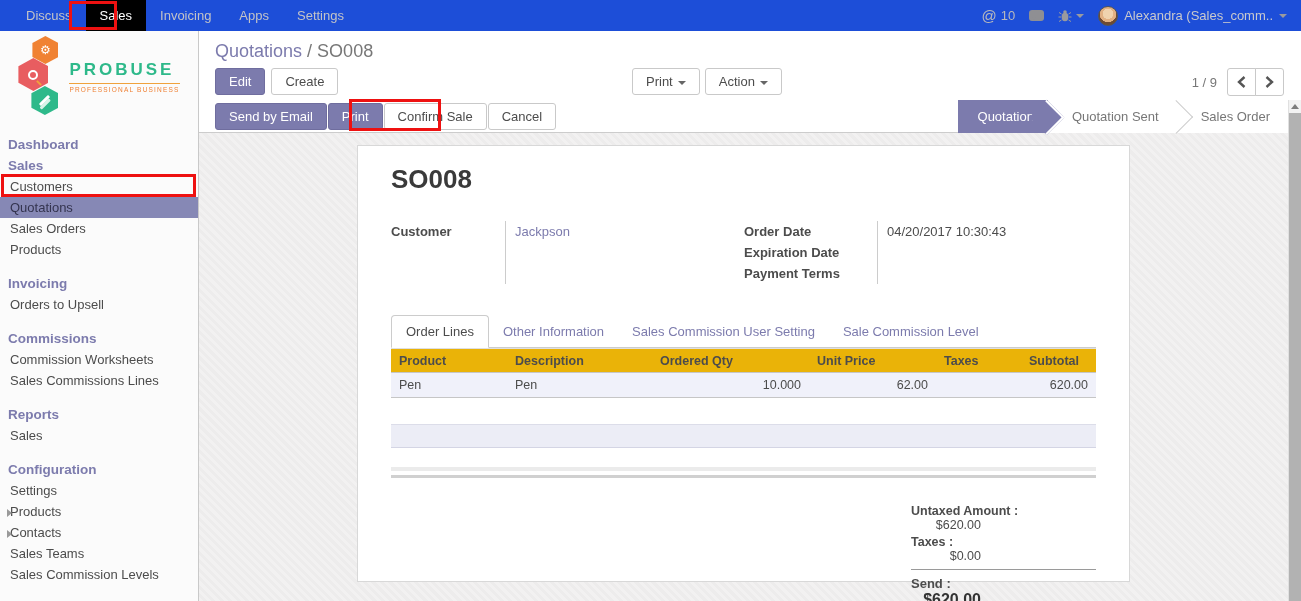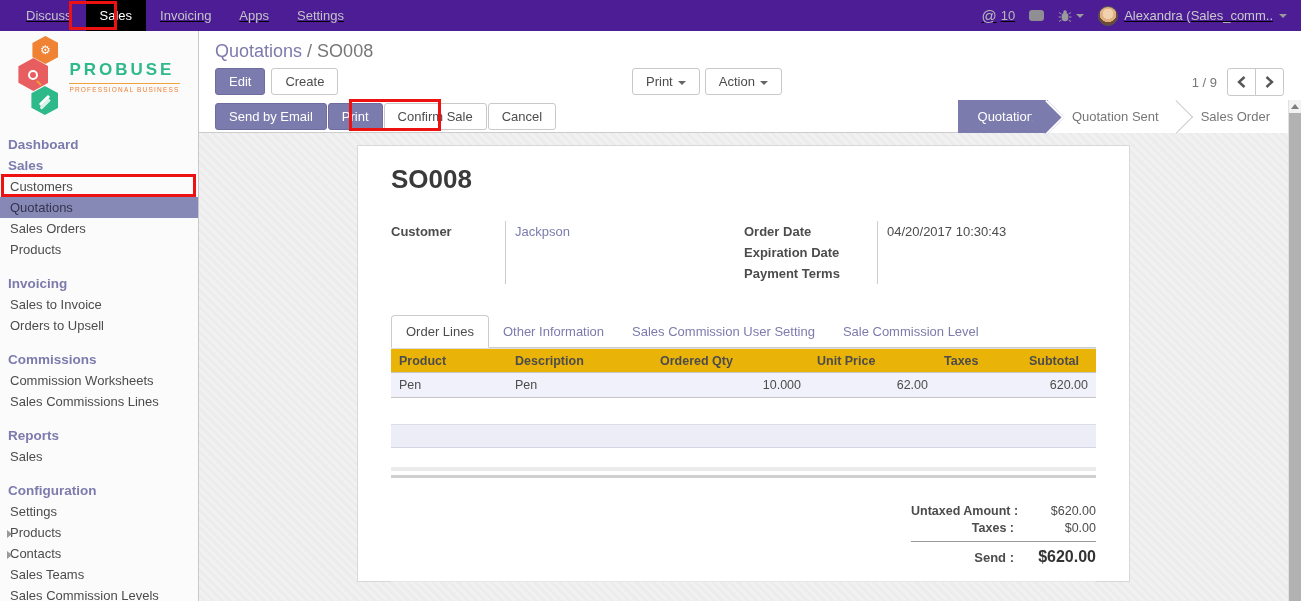--- a/index.html
+++ b/index.html
@@ -1,19 +1,19 @@
 <!DOCTYPE html>
 <html><head>
 <meta charset="utf-8">
 <style>
   * { margin:0; padding:0; box-sizing:border-box; }
   html,body { width:1301px; height:601px; overflow:hidden; font-family:"Liberation Sans",sans-serif; background:#fff; }
 
   
-  .navbar { position:absolute; left:0; top:0; width:1301px; height:31px; background:#4c1d95; display:flex; align-items:stretch; z-index:10;text-decoration:underline; }
+  .navbar { position:absolute; left:0; top:0; width:1301px; height:31px; background:#1d4ed8; display:flex; align-items:stretch; z-index:10; }
   .nav-left { display:flex; align-items:stretch; padding-left:12px; }
   .nav-item { color:#c3c3c7; font-size:13px; line-height:31px; padding:0 14px; cursor:pointer; }
   .nav-item.active { background:#000; color:#fff; }
   .nav-right { margin-left:auto; display:flex; align-items:center; padding-right:14px; gap:14px; }
   .mention { color:#b9b9bd; font-size:13px; display:flex; align-items:center; gap:4px; }
   .mention .at { font-size:15px; }
   .bubble-icon { width:15px; height:11px; background:#8f8f93; border-radius:3px; position:relative; }
   .bubble-icon::after { content:""; position:absolute; left:3px; bottom:-4px; border:4px solid transparent; border-top-color:#8f8f93; border-left-width:2px; border-right-width:2px; }
   .bug-wrap { display:flex; align-items:center; gap:4px; }
   .caret-down { width:0; height:0; border-left:4px solid transparent; border-right:4px solid transparent; border-top:4px solid #9a9a9e; }
@@ -92,21 +92,21 @@
   .tbl-head .cell { background:#eab308; font-weight:bold; border-top:1px solid #dfdfdf; border-bottom:1px solid #c6c6c6; }
   .cell { font-size:12.5px; color:#4c4c4c; padding:5px 8px; height:25px; white-space:nowrap; overflow:hidden; }
   .tbl-data .cell { background:#f0f1fa; border-bottom:1px solid #c6c6c6; }
   .c0{width:116px;} .c1{width:145px;} .c2{width:157px;} .c3{width:127px;} .c4{width:85px;} .c5{flex:1;}
   .num { text-align:right; }
 
   .lavender-strip { margin-top:26px; height:24px; background:#ecedf6; border-top:1px solid #dcdde9; border-bottom:1px solid #d4d5e4; }
   .double-sep { margin-top:19px; height:11px; border-top:4px solid #ebebeb; border-bottom:3px solid #d0d0d0; background:#fff; }
 
   .totals { width:185px; margin-left:auto; margin-top:26px; }
-  .t-row { display:flex; align-items:center; margin-bottom:3px; }
+  .t-row { display:flex; align-items:flex-start; margin-bottom:3px;flex-direction:column; }
   .t-label { flex:1; text-align:right; font-weight:bold; font-size:12.5px; color:#4c4c4c; padding-right:12px; white-space:nowrap; }
   .t-value { width:70px; text-align:right; font-size:12.5px; color:#4c4c4c; }
   .t-hr { border-top:1px solid #9a9a9a; margin:6px 0 6px; }
   .t-row.grand .t-label { font-size:13px; }
   .t-row.grand .t-value { font-size:16px; font-weight:bold; color:#333; }
   .sheet-bottom-line { margin-top:15px; border-top:1px solid #e6e6e6; }
 
   
   .scrollbar { position:absolute; left:1288px; top:100px; width:13px; height:501px; background:#f2f2f2; border-left:1px solid #e0e0e0; z-index:8; }
   .scroll-arrow { height:13px; display:flex; align-items:center; justify-content:center; }
@@ -172,21 +172,20 @@
   </div>
   <div class="menu">
     <div class="side-header">Dashboard</div>
     <div class="side-header" style="margin-top:0;">Sales</div>
     <div class="side-item">Customers</div>
     <div class="side-item selected">Quotations</div>
     <div class="side-item">Sales Orders</div>
     <div class="side-item">Products</div>
 
     <div class="side-header">Invoicing</div>
-    <div class="side-item">Sales to Invoice</div>
     <div class="side-item">Orders to Upsell</div>
 
     <div class="side-header">Commissions</div>
     <div class="side-item">Commission Worksheets</div>
     <div class="side-item">Sales Commissions Lines</div>
 
     <div class="side-header">Reports</div>
     <div class="side-item">Sales</div>
 
     <div class="side-header">Configuration</div>

